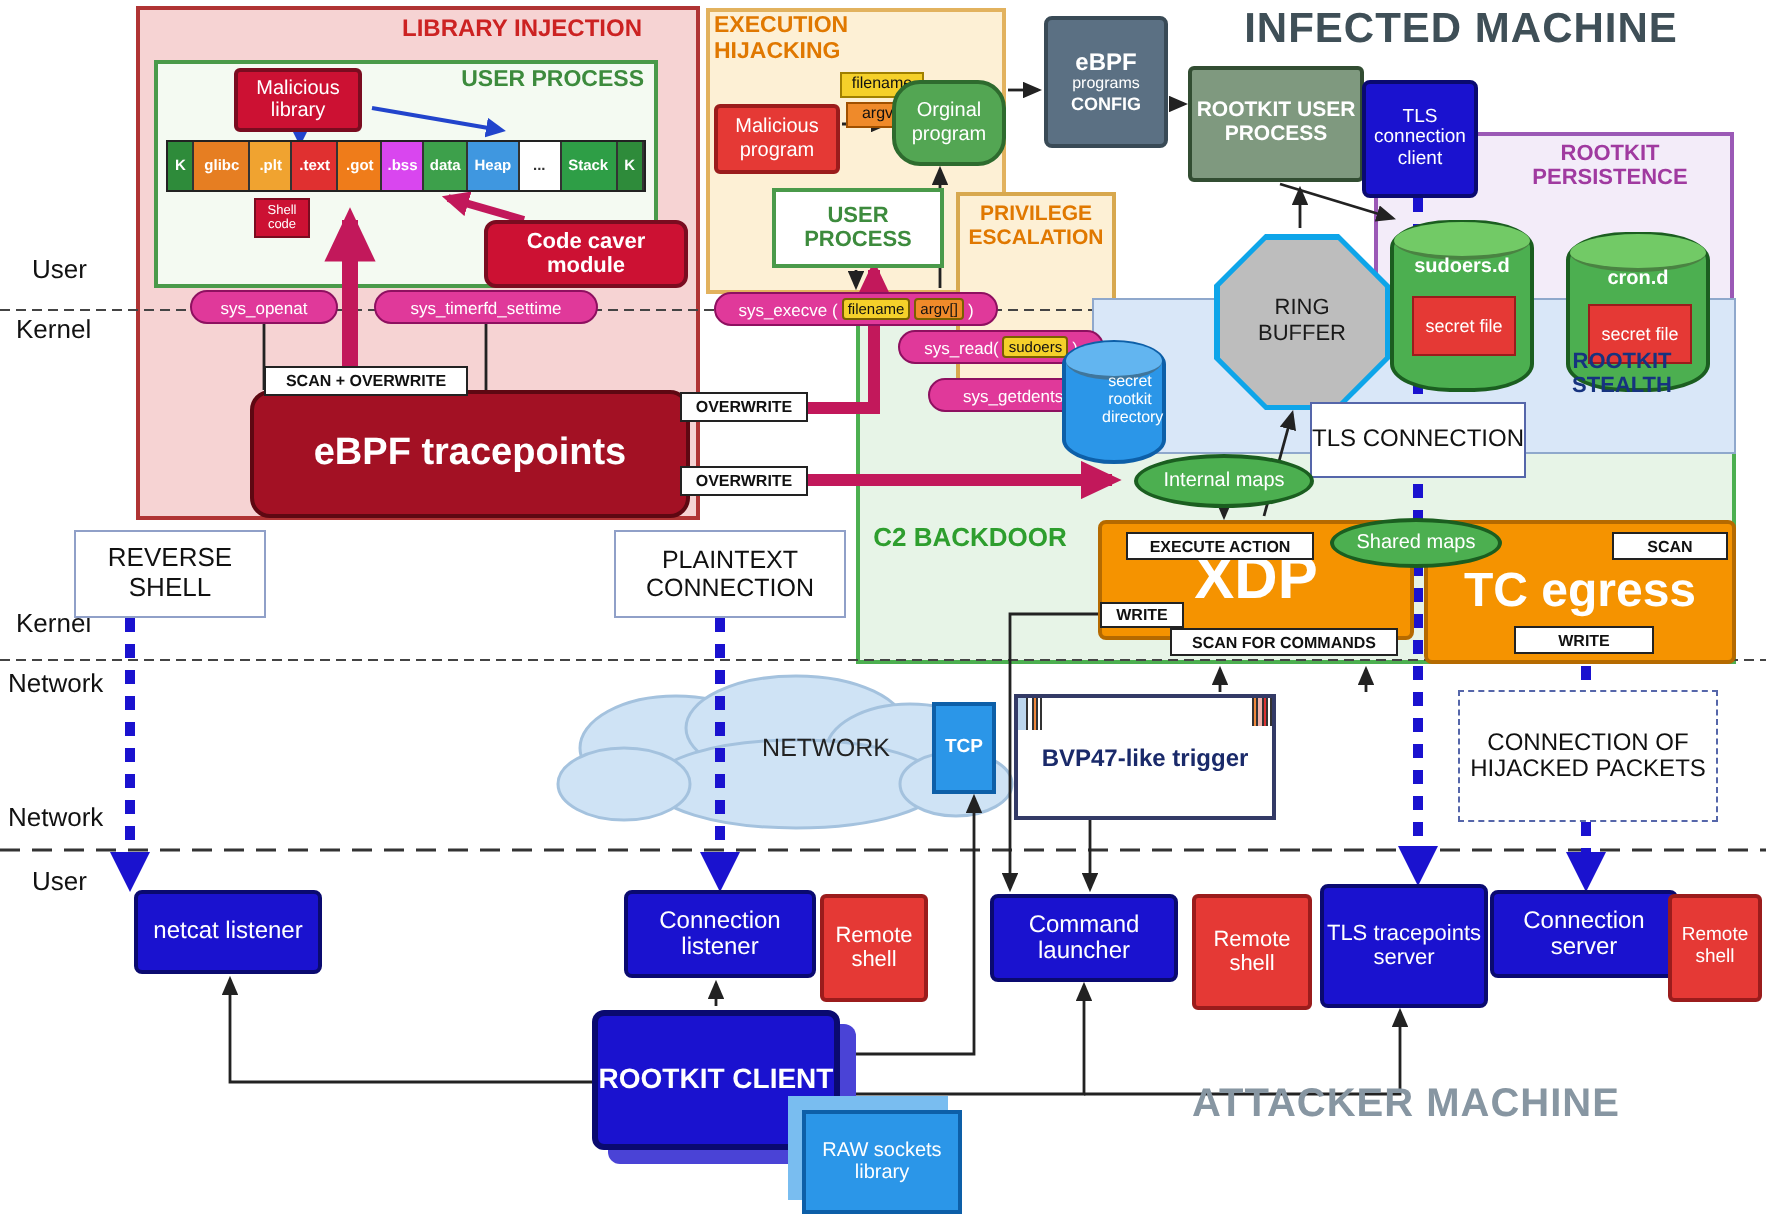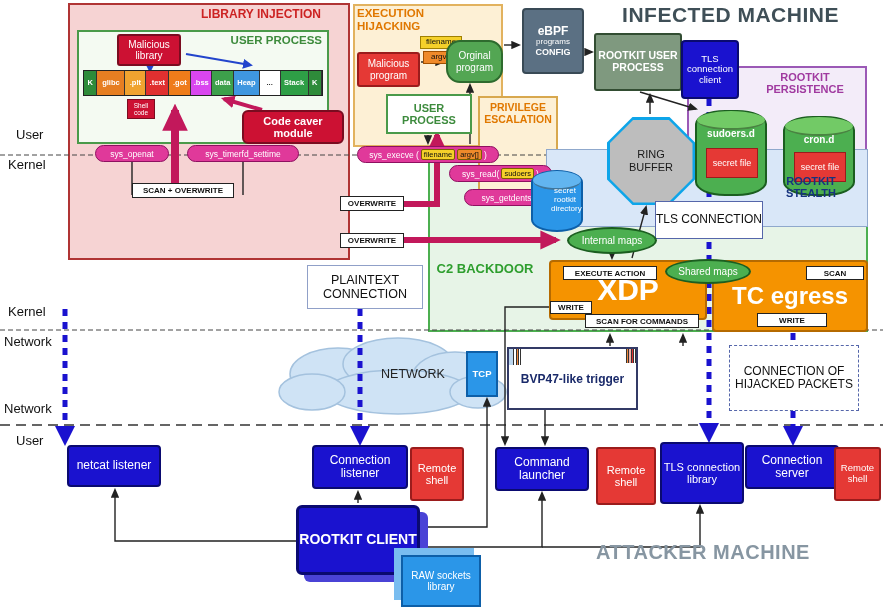--- a/index.html
+++ b/index.html
@@ -159,20 +159,21 @@
     </div>
 
   <div class="box" style="left:127px;top:99px;width:28px;height:20px;background:#cc1133;color:#fff;border:1px solid #7a0c20;font-size:6.5px">Shell code</div>
   <div class="box" style="left:242px;top:110px;width:102px;height:34px;background:#cc1133;color:#fff;border:2px solid #7a0c20;border-radius:6px;font-size:11px;font-weight:700">Code caver module</div>
 
   <div class="pill" style="left:95px;top:145px;width:74px;height:17px">sys_openat</div>
   <div class="pill" style="left:187px;top:145px;width:112px;height:17px">sys_timerfd_settime</div>
 
   <div class="wlabel" style="left:132px;top:183px;width:102px;height:15px">SCAN + OVERWRITE</div>
 
+  <div class="box" style="left:125px;top:195px;width:220px;height:64px;background:#a31124;color:#fff;border:2px solid #5e0812;border-radius:10px;font-size:19px;font-weight:700">eBPF tracepoints</div>
 
   <div class="wlabel" style="left:340px;top:196px;width:64px;height:15px">OVERWRITE</div>
   <div class="wlabel" style="left:340px;top:233px;width:64px;height:15px">OVERWRITE</div>
 
   <div class="txt" style="left:357px;top:7px;width:110px;font-size:11.5px;font-weight:700;color:#e07800;white-space:normal">EXECUTION HIJACKING</div>
   <div class="box" style="left:420px;top:36px;width:42px;height:13px;background:#f5d02a;border:1px solid #a08000;font-size:8px">filename</div>
   <div class="box" style="left:423px;top:51px;width:36px;height:13px;background:#ef8a2a;border:1px solid #a05000;font-size:8px">argv[]</div>
   <div class="box redbox" style="left:357px;top:52px;width:63px;height:35px;font-size:10px">Malicious program</div>
   <div class="box" style="left:446px;top:40px;width:57px;height:43px;background:#53a653;color:#fff;border:2px solid #2e6b2e;border-radius:14px;font-size:10px">Orginal program</div>
   <div class="box" style="left:386px;top:94px;width:86px;height:40px;background:#fff;border:2.5px solid #4a9a4a;color:#3d8b3d;font-size:11px;font-weight:700">USER PROCESS</div>
@@ -235,20 +236,21 @@
   <div class="box" style="left:712px;top:260px;width:156px;height:72px;background:#f59300;border:2px solid #b56a00;border-radius:4px;color:#fff;font-size:24px;font-weight:700">TC egress</div>
 
   <div class="ell" style="left:665px;top:259px;width:86px;height:25px;z-index:4">Shared maps</div>
 
   <div class="wlabel" style="left:563px;top:266px;width:94px;height:14px">EXECUTE ACTION</div>
   <div class="wlabel" style="left:806px;top:266px;width:58px;height:14px">SCAN</div>
   <div class="wlabel" style="left:550px;top:301px;width:42px;height:13px">WRITE</div>
   <div class="wlabel" style="left:585px;top:314px;width:114px;height:14px">SCAN FOR COMMANDS</div>
   <div class="wlabel" style="left:757px;top:313px;width:70px;height:14px">WRITE</div>
 
+  <div class="box conn" style="left:37px;top:265px;width:96px;height:44px;font-size:13px">REVERSE SHELL</div>
   <div class="box conn" style="left:307px;top:265px;width:116px;height:44px;font-size:12.5px">PLAINTEXT CONNECTION</div>
 
   <div class="txt" style="left:368px;top:368px;width:90px;font-size:12.5px;color:#222;text-align:center">NETWORK</div>
   <div class="box" style="left:466px;top:351px;width:32px;height:46px;background:#2b96e8;border:2px solid #0d5fa8;color:#fff;font-size:9.5px;font-weight:700">TCP</div>
 
   <div class="trig" style="position:absolute;left:507px;top:347px;width:127px;height:59px;border:2px solid #333a66;z-index:3">
     <div class="cellrow" style="height:16px">
         <div class="cell" style="background: rgb(188, 214, 238); flex: 4 1 0%;"></div>
         <div class="cell" style="background: rgb(255, 255, 255); flex: 1.4 1 0%;"></div>
         <div class="cell" style="background: rgb(240, 136, 60); flex: 1 1 0%;"></div>
@@ -265,20 +267,20 @@
   </div>
 
 
   <div class="box conn" style="left:729px;top:345px;width:130px;height:66px;font-size:12px;border:1.5px dashed #5566aa;white-space:normal;padding:2px">CONNECTION OF HIJACKED PACKETS</div>
 
   <div class="box bluebox" style="left:67px;top:445px;width:94px;height:42px;font-size:12px">netcat listener</div>
   <div class="box bluebox" style="left:312px;top:445px;width:96px;height:44px;font-size:12px">Connection listener</div>
   <div class="box redbox" style="left:410px;top:447px;width:54px;height:54px;font-size:11px">Remote shell</div>
   <div class="box bluebox" style="left:495px;top:447px;width:94px;height:44px;font-size:12px">Command launcher</div>
   <div class="box redbox" style="left:596px;top:447px;width:60px;height:58px;font-size:11px">Remote shell</div>
-  <div class="box bluebox" style="left:660px;top:442px;width:84px;height:62px;font-size:11px">TLS connection library</div>
+  <div class="box bluebox" style="left:660px;top:442px;width:84px;height:62px;font-size:11px">TLS tracepoints server</div>
   <div class="box bluebox" style="left:745px;top:445px;width:94px;height:44px;font-size:12px">Connection server</div>
   <div class="box redbox" style="left:834px;top:447px;width:47px;height:54px;font-size:9.5px">Remote shell</div>
 
   <div class="box bluebox" style="left:296px;top:505px;width:124px;height:70px;font-size:14px;font-weight:700;border-width:3px;border-radius:6px;box-shadow:8px 7px 0 #4a43d6">ROOTKIT CLIENT</div>
   <div class="box" style="left:401px;top:555px;width:80px;height:52px;background:#2b96e8;border:2px solid #0d5fa8;color:#fff;font-size:10px;z-index:4;box-shadow:-7px -7px 0 #79bdf0">RAW sockets library</div>
 
 </div>
 
 </body></html>

